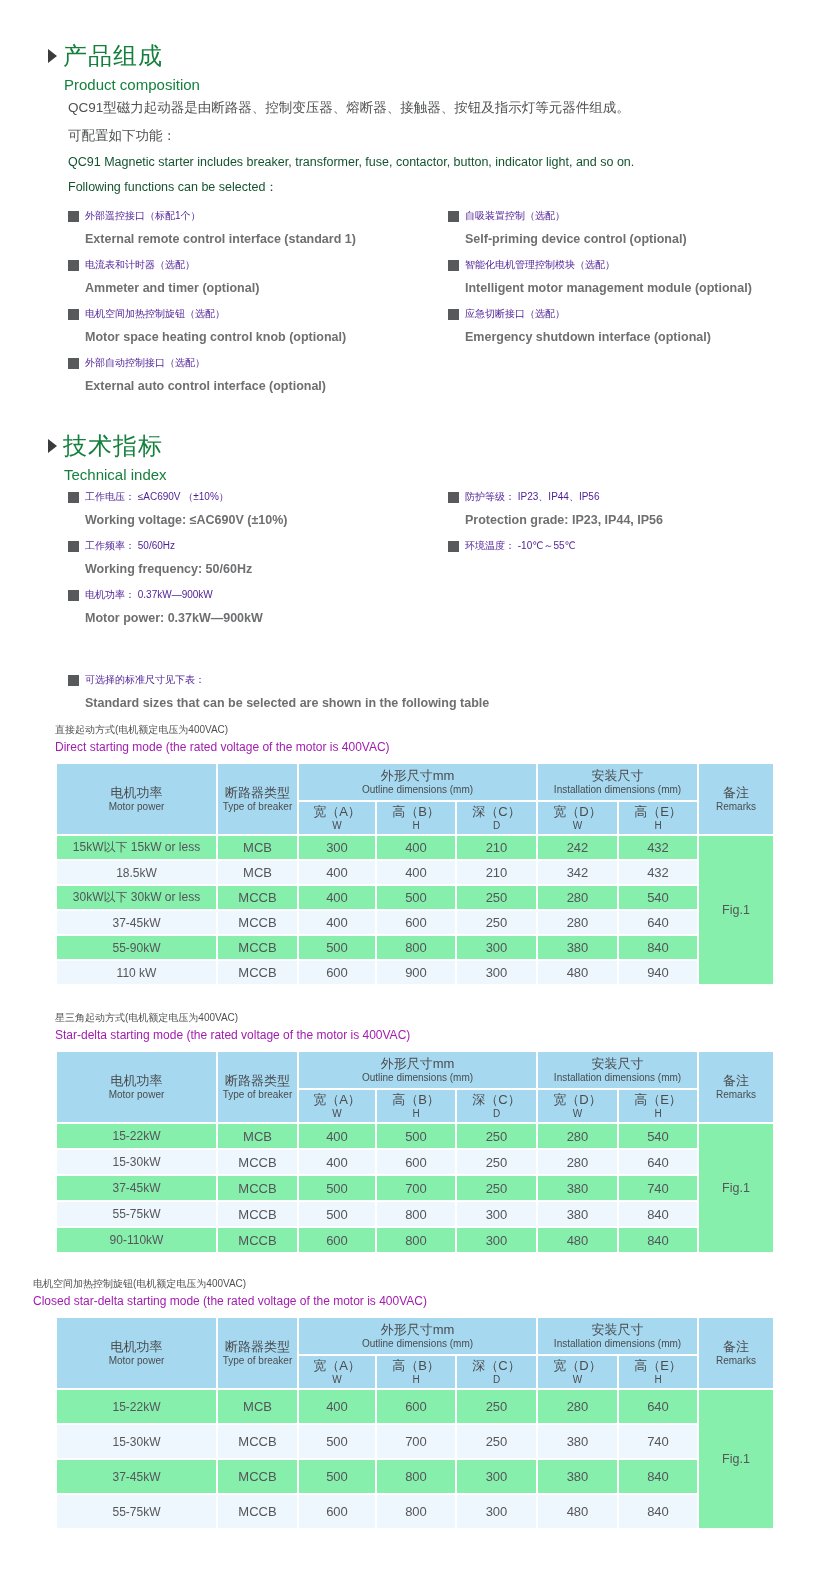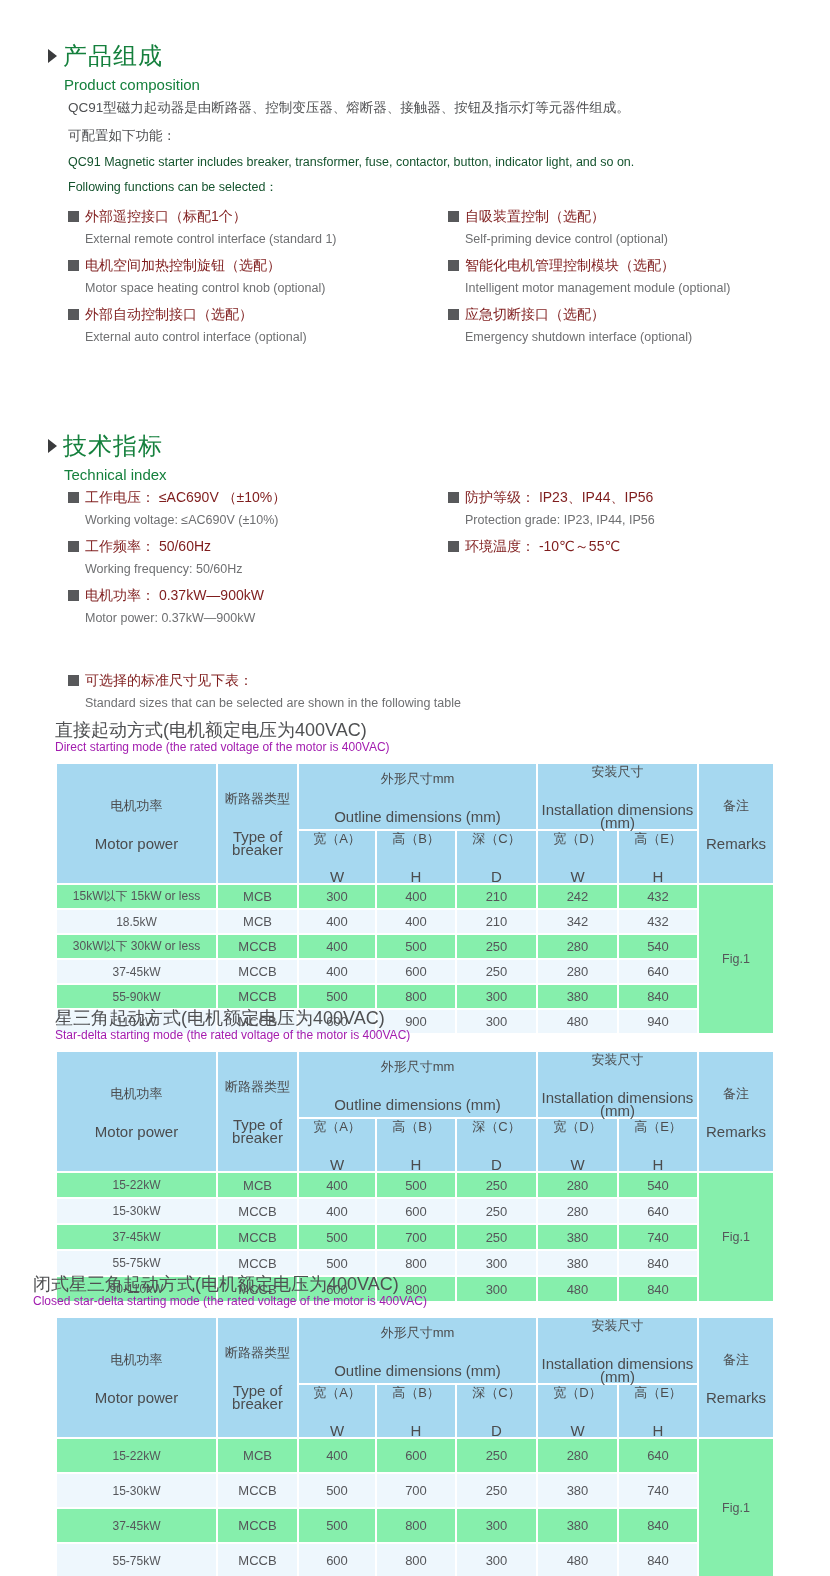--- a/index.html
+++ b/index.html
@@ -24,34 +24,34 @@
   .en-title { font-size:15px; color:#15803d; margin-left:16px; margin-top:4px; }
 
   
   .para div { line-height:20px; }
   .p-cn { font-size:13.5px; color:#4f5052; }
   .p-en { font-size:12.5px; color:#14532d; }
   .mt8 { margin-top:8px; } .mt6 { margin-top:6px; } .mt5 { margin-top:5px; }
 
   
   .feat-item { margin-bottom:7px; }
-  .cn-line { font-size:14px; color:#7f1d1d; line-height:20px; display:flex; align-items:center; }
+  .cn-line { font-size:10px; color:#4c1d95; line-height:20px; display:flex; align-items:center; }
   .sq { display:inline-block; width:11px; height:11px; background:#58595b; margin-right:6px; flex:0 0 auto; }
-  .en-line { font-size:12.5px; color:#6e6f71; line-height:18px; margin-left:17px; margin-top:4px; }
+  .en-line { font-size:12.5px; color:#6e6f71; line-height:18px; margin-left:17px; margin-top:4px;font-weight:bold; }
 
   
-  .tbl-title-cn { font-size:18px; color:#4f5052; line-height:16px; }
+  .tbl-title-cn { font-size:10px; color:#4f5052; line-height:16px; }
   .tbl-title-en { font-size:12px; color:#a21caf; line-height:15px; margin-top:2px; }
   table { border-collapse:collapse; margin-top:7px; table-layout:fixed; }
   th,td { border:2px solid #ffffff; text-align:center; vertical-align:middle; padding:0; }
   thead th { background:#a6d8f0; font-weight:normal; color:#4b4c4e; }
   thead tr.hr1 th { height:38px; }
   thead tr.hr2 th { height:34px; }
   .h-cn { font-size:13px; line-height:15px; }
-  .h-en { font-size:15px; line-height:13px;margin-top:24px; }
+  .h-en { font-size:10px; line-height:13px; }
   tbody td { color:#55565a; font-size:13px; }
   tbody td:first-child { font-size:12px; }
   tbody tr.odd td { background:#86efac; }
   tbody tr.even td { background:#eef7fd; }
   tbody td.remark { background:#e9f4fb; font-size:12.5px; }
   .t-a tbody td { height:25px; }
   .t-b tbody td { height:26px; }
   .t-c tbody td { height:35px; }
 </style>
 </head>
@@ -76,20 +76,27 @@
   <div class="feat-item">
     <div class="cn-line">
         <span class="sq"></span>
         <span>外部遥控接口（标配1个）</span>
       </div>
     <div class="en-line">External remote control interface (standard 1)</div>
   </div>
   <div class="feat-item">
     <div class="cn-line">
         <span class="sq"></span>
+        <span>电流表和计时器（选配）</span>
+      </div>
+    <div class="en-line">Ammeter and timer (optional)</div>
+  </div>
+  <div class="feat-item">
+    <div class="cn-line">
+        <span class="sq"></span>
         <span>电机空间加热控制旋钮（选配）</span>
       </div>
     <div class="en-line">Motor space heating control knob (optional)</div>
   </div>
   <div class="feat-item">
     <div class="cn-line">
         <span class="sq"></span>
         <span>外部自动控制接口（选配）</span>
       </div>
     <div class="en-line">External auto control interface (optional)</div>
@@ -401,21 +408,21 @@
           <td>800</td>
           <td>300</td>
           <td>480</td>
           <td>840</td>
         </tr>
       </tbody>
     </table>
 </div>
 
 <div class="abs" style="left:55px; top:1276px;">
-  <div class="tbl-title-cn" style="margin-left:-22px;">闭式星三角起动方式(电机额定电压为400VAC)</div>
+  <div class="tbl-title-cn" style="margin-left:-22px;">电机空间加热控制旋钮(电机额定电压为400VAC)</div>
   <div class="tbl-title-en" style="margin-left:-22px;">Closed star-delta starting mode (the rated voltage of the motor is 400VAC)</div>
   <table class="t-c">
       <colgroup>
         <col style="width: 161px;">
         <col style="width: 81px;">
         <col style="width: 78px;">
         <col style="width: 80px;">
         <col style="width: 81px;">
         <col style="width: 81px;">
         <col style="width: 80px;">

